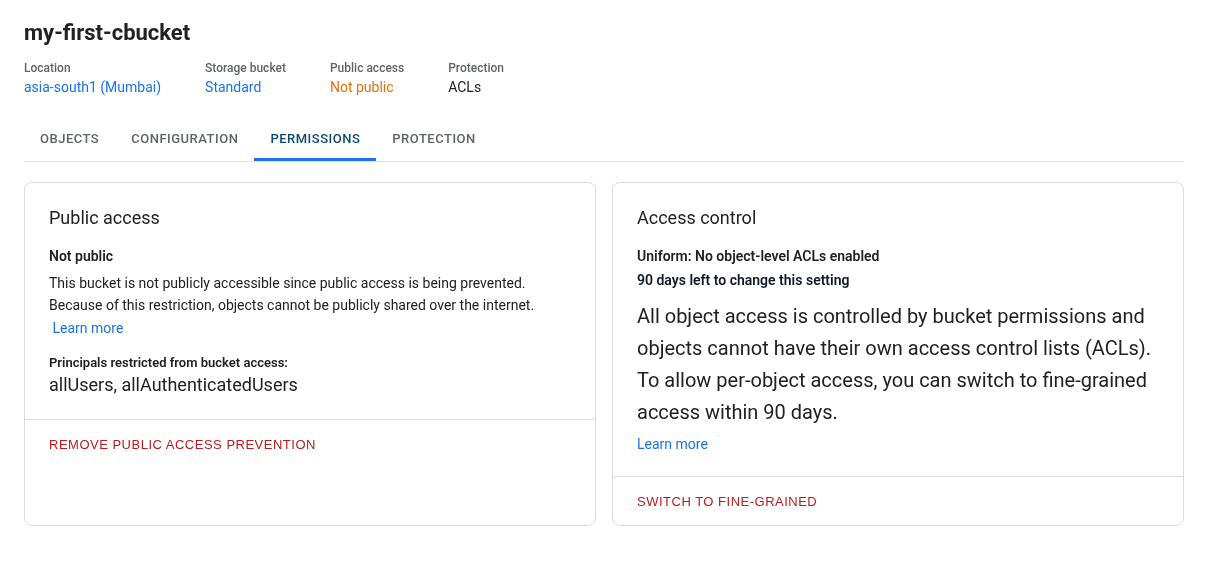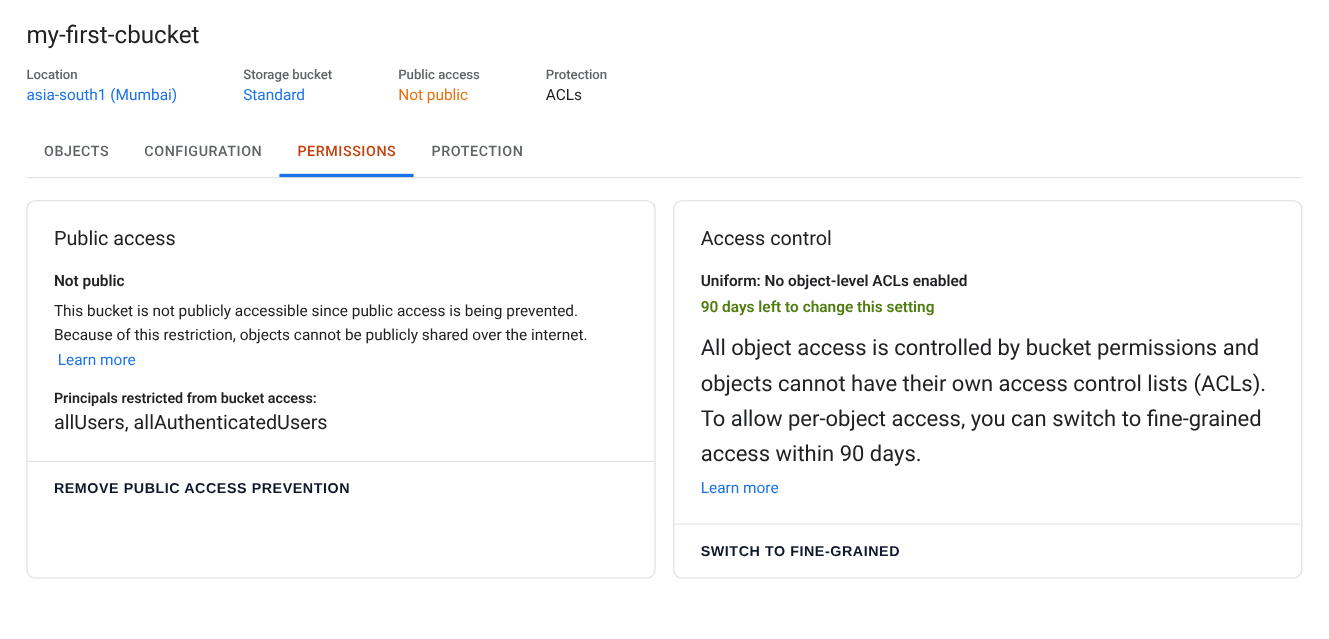--- a/index.html
+++ b/index.html
@@ -6,28 +6,28 @@
     body {
       font-family: 'Google Sans', Roboto, Arial, sans-serif;
       font-size: 14px;
       color: #202124;
       background: #fff;
       padding: 20px 24px;
     }
 
     .page-title {
       font-size: 22px;
-      font-weight: 400;
+      font-weight: 700;
       color: #202124;
       margin-bottom: 16px;
     }
 
     .bucket-meta {
       display: flex;
-      gap: 60px;
+      gap: 44px;
       margin-bottom: 24px;
     }
 
     .meta-item {}
     .meta-label {
       font-size: 12px;
       color: #5f6368;
       font-weight: 500;
       margin-bottom: 4px;
     }
@@ -51,21 +51,21 @@
       color: #5f6368;
       letter-spacing: 0.5px;
       cursor: pointer;
       border-bottom: 3px solid transparent;
       text-transform: uppercase;
       text-decoration: none;
       user-select: none;
     }
 
     .tab.active {
-      color: #c2410c;
+      color: #0c4a6e;
       border-bottom: 3px solid #1a73e8;
     }
 
     .content-area {
       display: flex;
       gap: 16px;
       margin-top: 20px;
     }
 
     .card {
@@ -117,34 +117,34 @@
       color: #202124;
     }
 
     .card-footer {
       padding: 16px 24px;
       border-top: 1px solid #e0e0e0;
     }
 
     .card-action-button {
       font-size: 13px;
-      font-weight: 700;
-      color: #0f172a;
+      font-weight: 400;
+      color: #b91c1c;
       letter-spacing: 0.5px;
       background: none;
       border: none;
       cursor: pointer;
       padding: 0;
       text-transform: uppercase;
     }
 
     .days-notice {
       font-size: 14px;
       font-weight: 600;
-      color: #4d7c0f;
+      color: #0f172a;
       margin-bottom: 12px;
     }
 
     .access-control-text {
       font-size: 20px;
       color: #202124;
       line-height: 1.6;
       margin-bottom: 8px;
     }
   </style>

